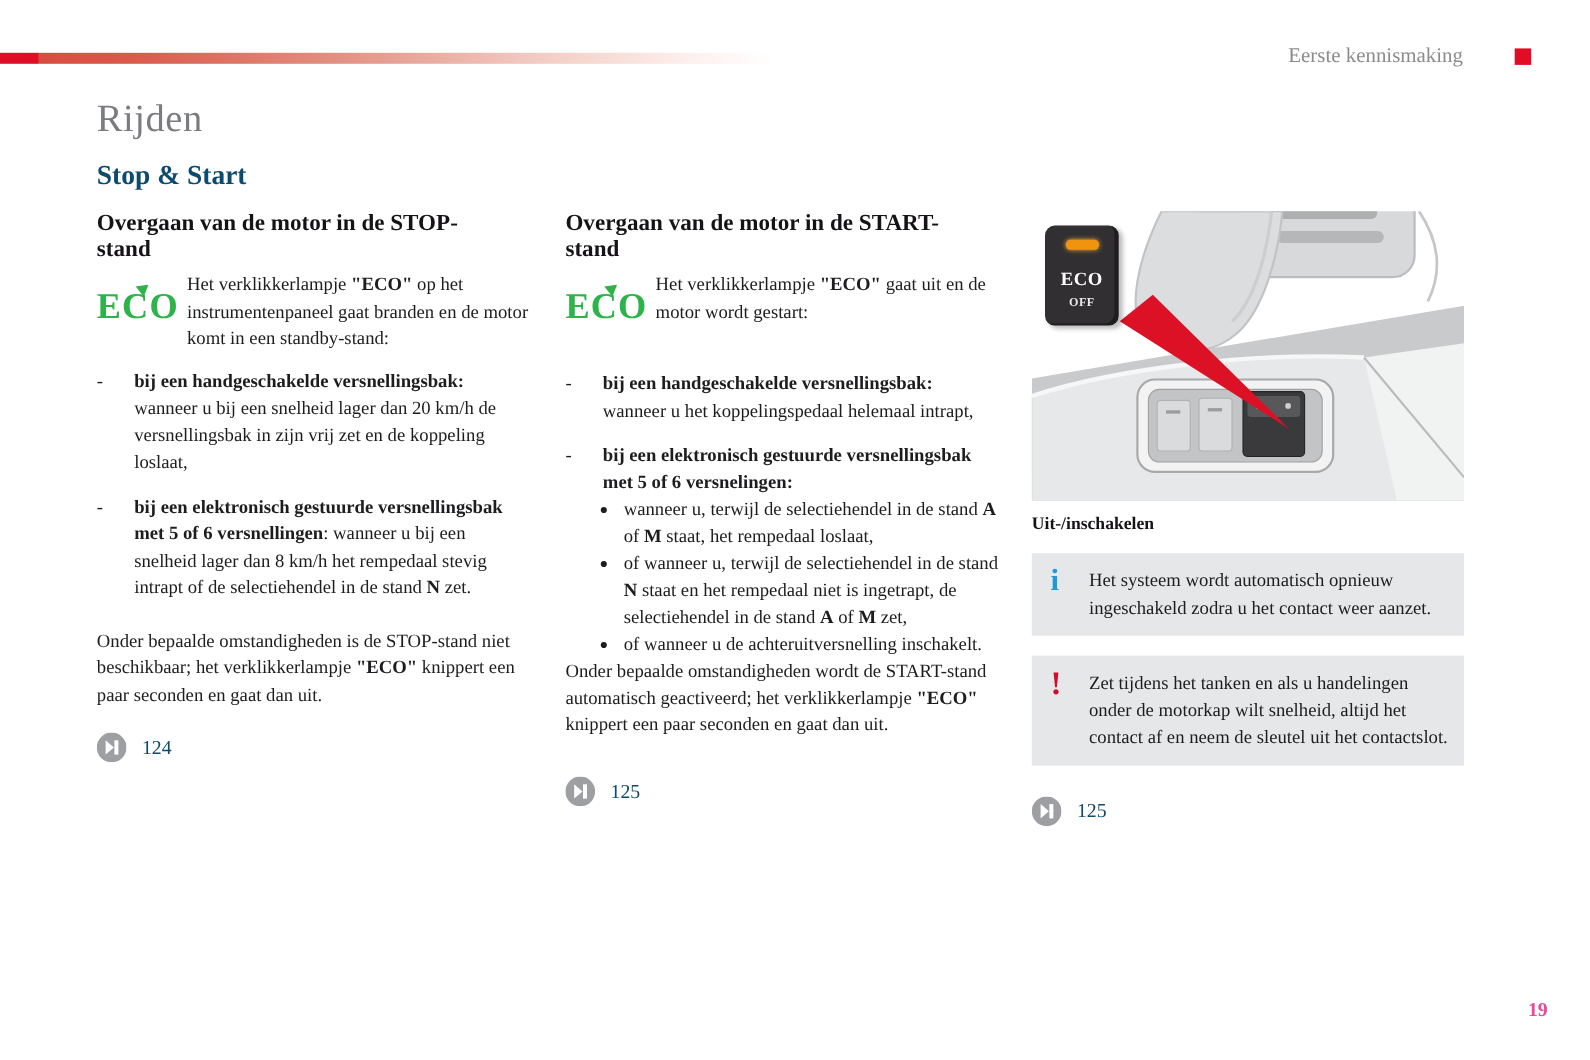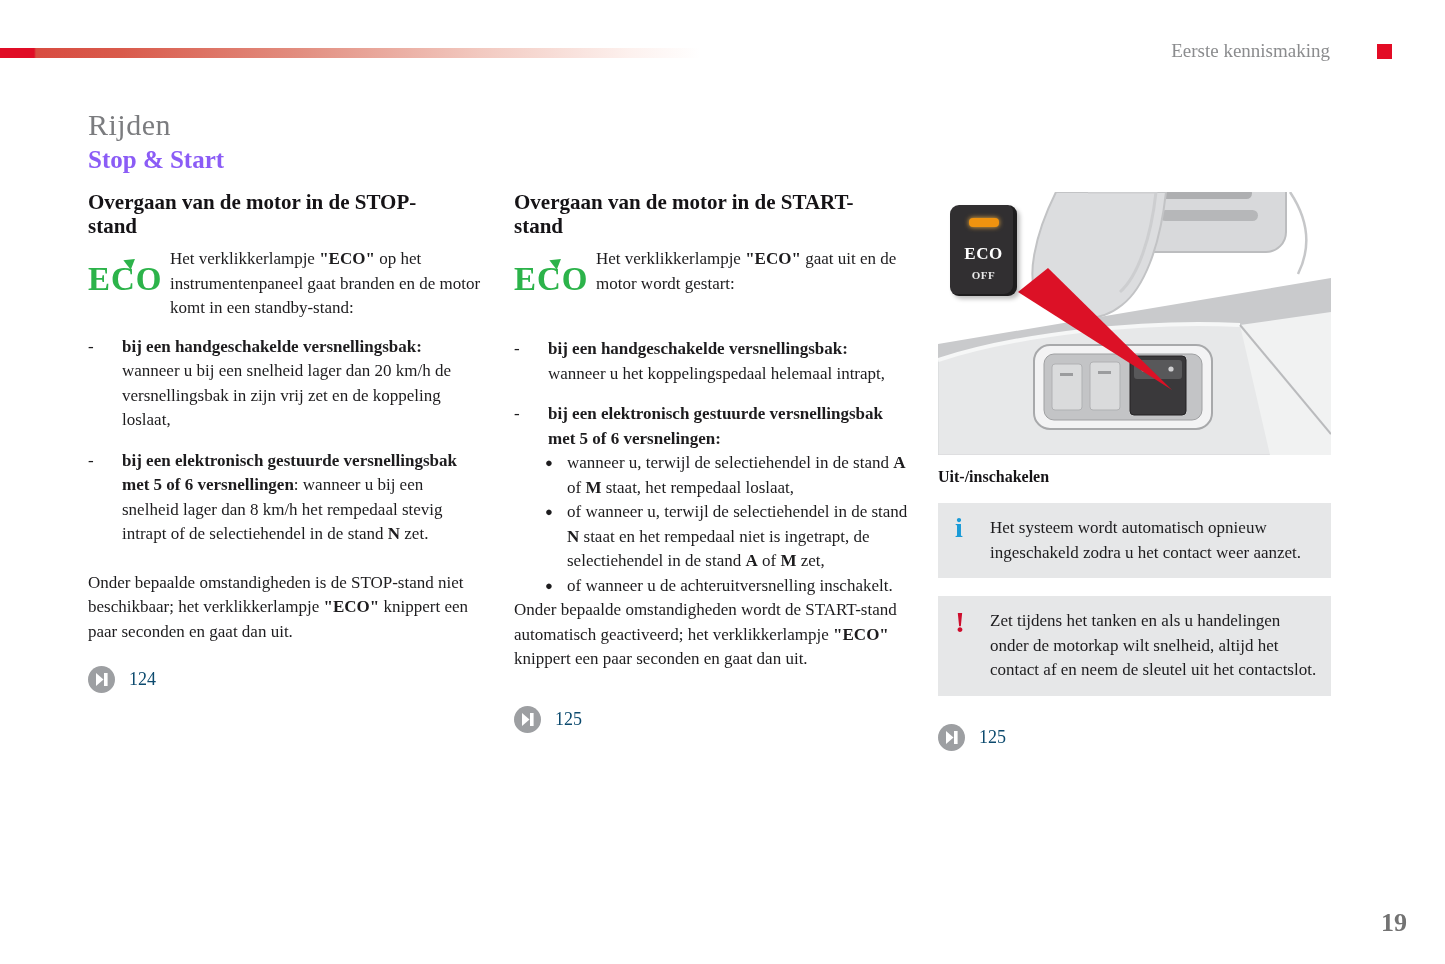--- a/index.html
+++ b/index.html
@@ -9,23 +9,23 @@
   
   .topbar{position:absolute;left:0;top:48px;width:705px;height:10px;
     background:linear-gradient(to right,
       #e00d26 0px,#e00d26 34px,#d84c41 36px,#d95a4b 120px,
       #e28e80 300px,#f2c9c0 480px,#fdf1ee 630px,rgba(255,255,255,0) 700px);}
 
   .header-right{position:absolute;top:41px;right:53px;display:flex;align-items:center;gap:47px;}
   .section-label{color:#8b8c8e;font-size:19px;line-height:20px;}
   .red-square{width:15px;height:15px;background:#e30c25;}
 
-  .page-title{position:absolute;left:88px;top:108px;margin:0;font-size:30px;font-weight:400;
+  .page-title{position:absolute;left:88px;top:88px;margin:0;font-size:35px;font-weight:400;
               color:#7b7c7f;letter-spacing:.5px;}
-  .page-subtitle{position:absolute;left:88px;top:146px;margin:0;font-size:25px;font-weight:700;color:#8b5cf6;}
+  .page-subtitle{position:absolute;left:88px;top:146px;margin:0;font-size:25px;font-weight:700;color:#0c4a6e;}
 
   .col{position:absolute;top:190px;width:394px;font-size:17px;line-height:24.5px;color:#1d1c1e;}
   .c1{left:88px;} .c2{left:514px;} .c3{left:938px;top:192px;width:393px;}
 
   .colhead{margin:0 0 9px;font-size:21px;line-height:24px;font-weight:700;color:#151316;max-width:340px;}
   .c3 .colhead{font-size:16px;margin:10px 0 0;max-width:393px;}
 
   .intro{position:relative;padding-left:82px;min-height:64px;margin-bottom:14px;}
   .eco-badge{position:absolute;left:0;top:16px;color:#2cb34a;font-weight:700;font-size:33px;
              letter-spacing:1px;line-height:1;}
@@ -61,21 +61,21 @@
   .eco-btn .l2{position:absolute;top:58px;width:100%;text-align:center;color:#e9e9e9;
       font-weight:700;font-size:11px;letter-spacing:.5px;}
 
   .c3 .para{margin:7px 0 0;}
   .box{position:relative;margin-top:14px;background:#e6e7e8;padding:13px 14px 13px 52px;}
   .box .bicon{position:absolute;left:17px;top:10px;font-weight:700;line-height:1.1;}
   .box.info .bicon{color:#1a9bd7;font-size:28px;}
   .box.warn{margin-top:18px;}
   .box.warn .bicon{color:#ce0e2d;font-size:30px;top:9px;}
 
-  .pagenum{position:absolute;right:38px;top:908px;font-size:26px;font-weight:700;color:#737373;}
+  .pagenum{position:absolute;right:38px;top:908px;font-size:18px;font-weight:700;color:#ec4899;}
 </style>
 </head>
 <body>
 
 <div class="page">
 
   <div class="topbar"></div>
 
   <div class="header-right">
     <span class="section-label">Eerste kennismaking</span>

